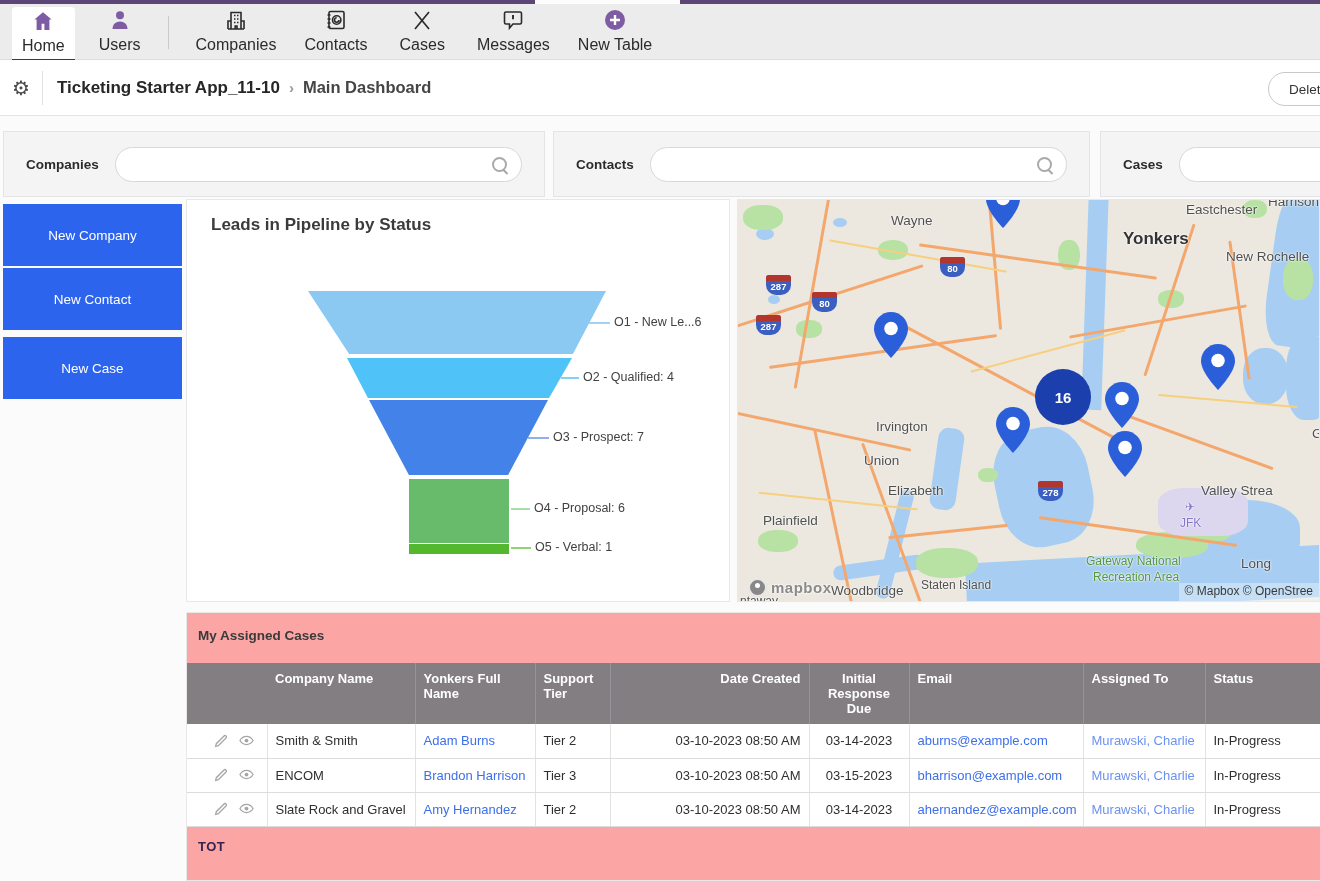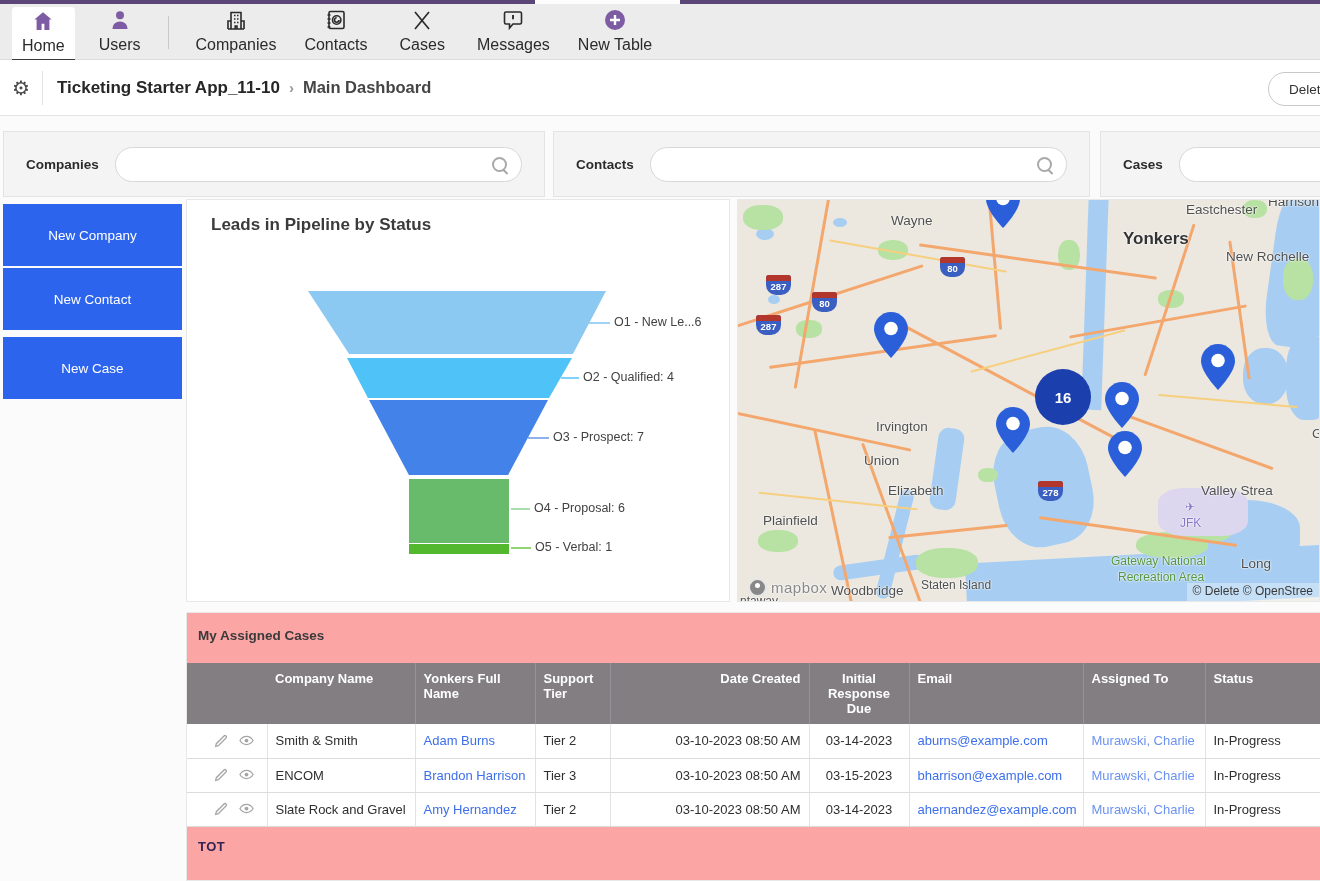--- a/index.html
+++ b/index.html
@@ -64,36 +64,36 @@
   #map-card { left:737px; top:199px; width:583px; height:403px; overflow:hidden; border:1px solid #e8e8e8; }
   .map-bg { position:absolute; inset:0; background:#ece8e0; }
   .water { position:absolute; background:#a7cef2; }
   .park  { position:absolute; background:#b8e2a3; border-radius:45%; }
   .road  { position:absolute; height:3px; background:#f4a76d; border-radius:2px; }
   .road-y{ position:absolute; height:2px; background:#f6cf7f; border-radius:2px; }
   .mlabel { position:absolute; font-size:12px; color:#4f4f4f; white-space:nowrap;
     text-shadow:0 0 2px #fff,0 0 2px #fff; }
   .mlabel.big { font-size:17px; font-weight:bold; color:#333; }
   .mlabel.md { font-size:13.5px; }
-  .mlabel.green { color:#57963f; text-align:center; line-height:1.2;margin-left:25px; }
+  .mlabel.green { color:#57963f; text-align:center; line-height:1.2; }
   .mlabel.purple { color:#8678c8; }
   .shield { position:absolute; width:25px; height:20px; background:#3b5fc0; border-radius:3px 3px 10px 10px;
     color:#fff; font-size:9.5px; font-weight:bold; text-align:center; line-height:24px; }
   .shield::before { content:""; position:absolute; left:0; top:0; width:100%; height:6px;
     background:#b3362c; border-radius:3px 3px 0 0; }
   .pin { position:absolute; width:34px; height:46px; cursor:pointer; }
   .cluster { position:absolute; width:56px; height:56px; border-radius:50%; background:#1c3fae;
     color:#fff; font-size:15px; font-weight:bold; display:flex; align-items:center; justify-content:center;
     cursor:pointer; }
   .mapbox-logo { position:absolute; left:10px; top:378px; display:flex; align-items:center; gap:4px; }
   .mapbox-logo .mb-circle { width:19px; height:19px; border-radius:50%; background:#888;
     border:2px solid rgba(255,255,255,.8); position:relative; }
   .mapbox-logo .mb-circle::after { content:""; position:absolute; left:5px; top:3px; width:5px; height:5px;
     background:#fff; border-radius:50%; }
-  .mapbox-logo .mb-word { font-size:15px; font-weight:normal; color:#8a8a8a;
+  .mapbox-logo .mb-word { font-size:15px; font-weight:bold; color:#8a8a8a;
     text-shadow:0 0 2px #fff,0 0 3px #fff; letter-spacing:.5px; }
   .attrib { position:absolute; right:0; bottom:0; background:rgba(255,255,255,.35); padding:1px 6px 3px;
     font-size:12px; color:#3a3a3a; white-space:nowrap; }
 
   
   #table-panel { position:absolute; left:186px; top:612px; width:1134px; height:269px; background:#fca5a5;
     border:1px solid #e8e8e8; border-right:0; overflow:hidden; }
   .tbl-title { position:absolute; left:11px; top:15px; font-size:13.5px; font-weight:bold; color:#3a3a3a; }
   table.cases { position:absolute; left:0; top:50px; border-collapse:collapse; table-layout:fixed; width:1200px; }
   table.cases th { background:#827e82; color:#fff; font-size:13px; font-weight:bold; text-align:left;
@@ -342,21 +342,21 @@
         <div class="pin" style="left: 463px; top: 144px;"><svg width="34" height="46" viewBox="0 0 34 46">
             <path d="M17 0C7.6 0 0 7.6 0 17c0 11.5 17 29 17 29s17-17.5 17-29C34 7.6 26.4 0 17 0z" fill="#2b5fd9"></path>
             <circle cx="17" cy="16.5" r="6.8" fill="#fff"></circle>
           </svg></div>
         <div class="cluster" style="left: 297px; top: 169px;">16</div>
       </div>
     <div class="mapbox-logo">
       <span class="mb-circle"></span>
       <span class="mb-word">mapbox</span>
     </div>
-    <div class="attrib">© Delete © OpenStree</div>
+    <div class="attrib">© Mapbox © OpenStree</div>
   </div>
 
   <div id="table-panel">
     <div class="tbl-title">My Assigned Cases</div>
     <table class="cases">
       <colgroup>
         <col style="width:80px">
           <col style="width:148px">
           <col style="width:120px">
           <col style="width:75px">

